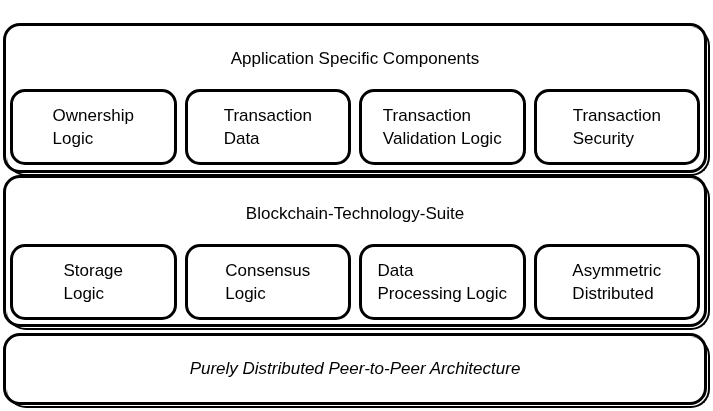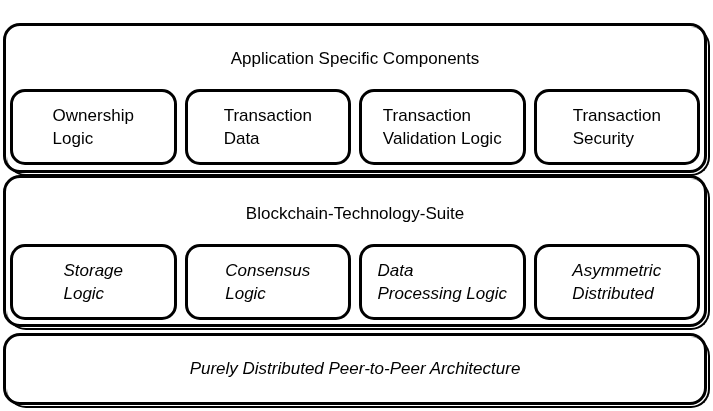--- a/index.html
+++ b/index.html
@@ -69,21 +69,21 @@
   }
 
   .row {
     position: absolute;
     left: 4px;
     right: 4px;
     display: flex;
     gap: 8px;
   }
   .layer-1 .row { top: 63px; }
-  .layer-2 .row { top: 66px; font-style: italic; }
+  .layer-2 .row { top: 66px; }
 
   .box {
     flex: 1;
     height: 76px;
     background: var(--bg-color);
     border: 3px solid var(--border-color);
     border-radius: 15px;
     display: flex;
     align-items: center;
     justify-content: center;

